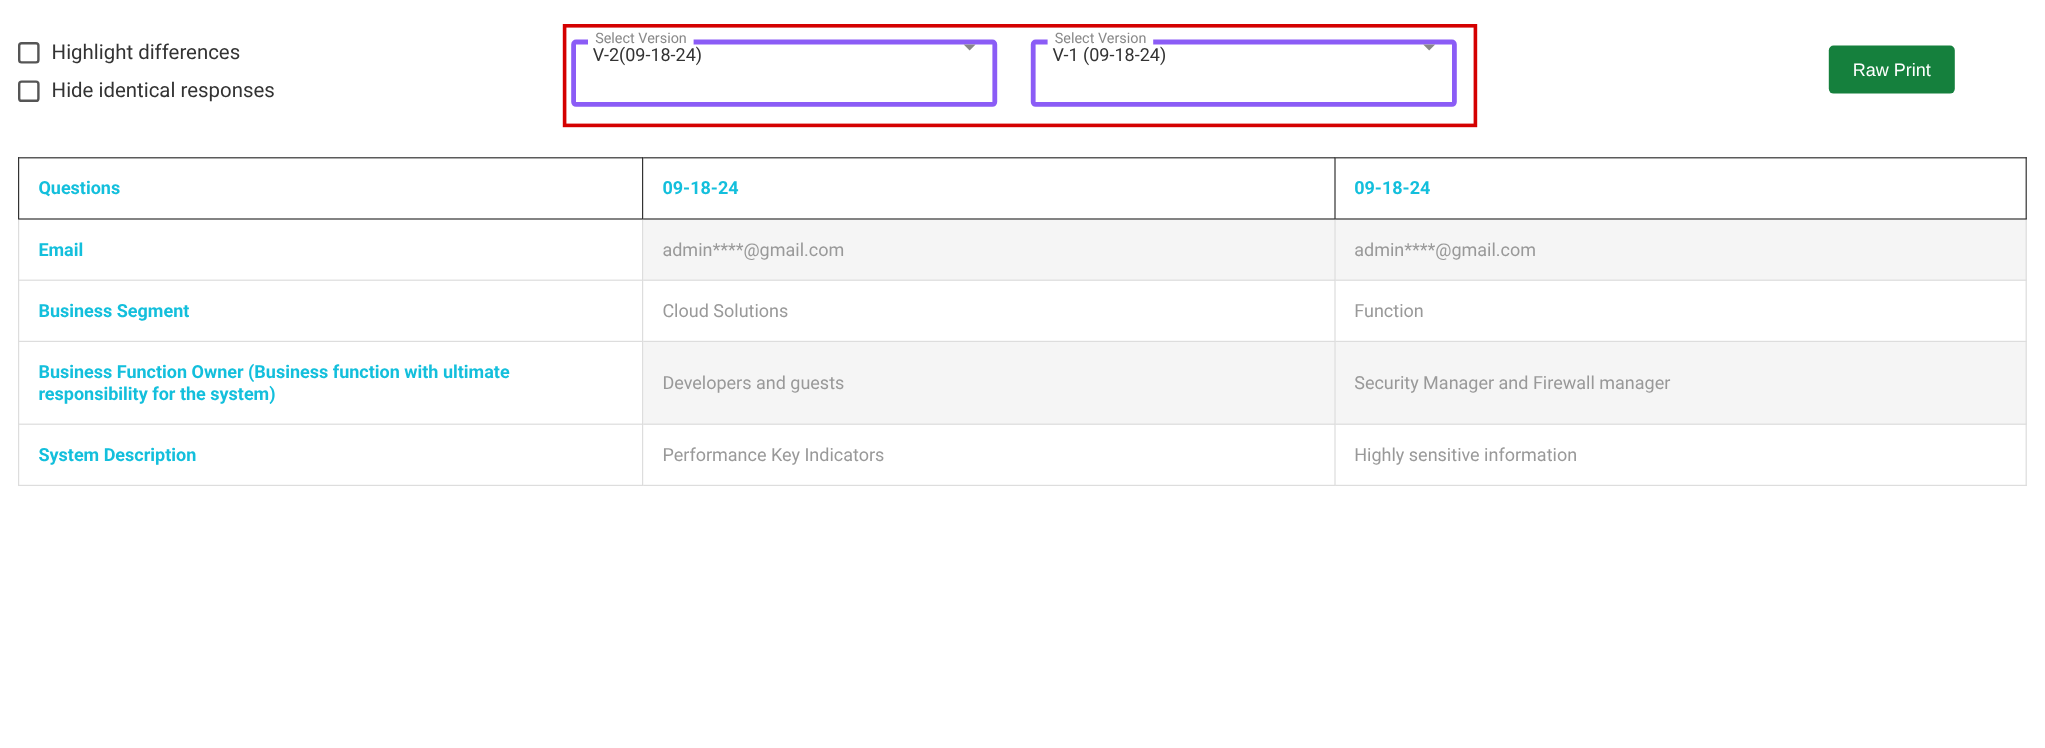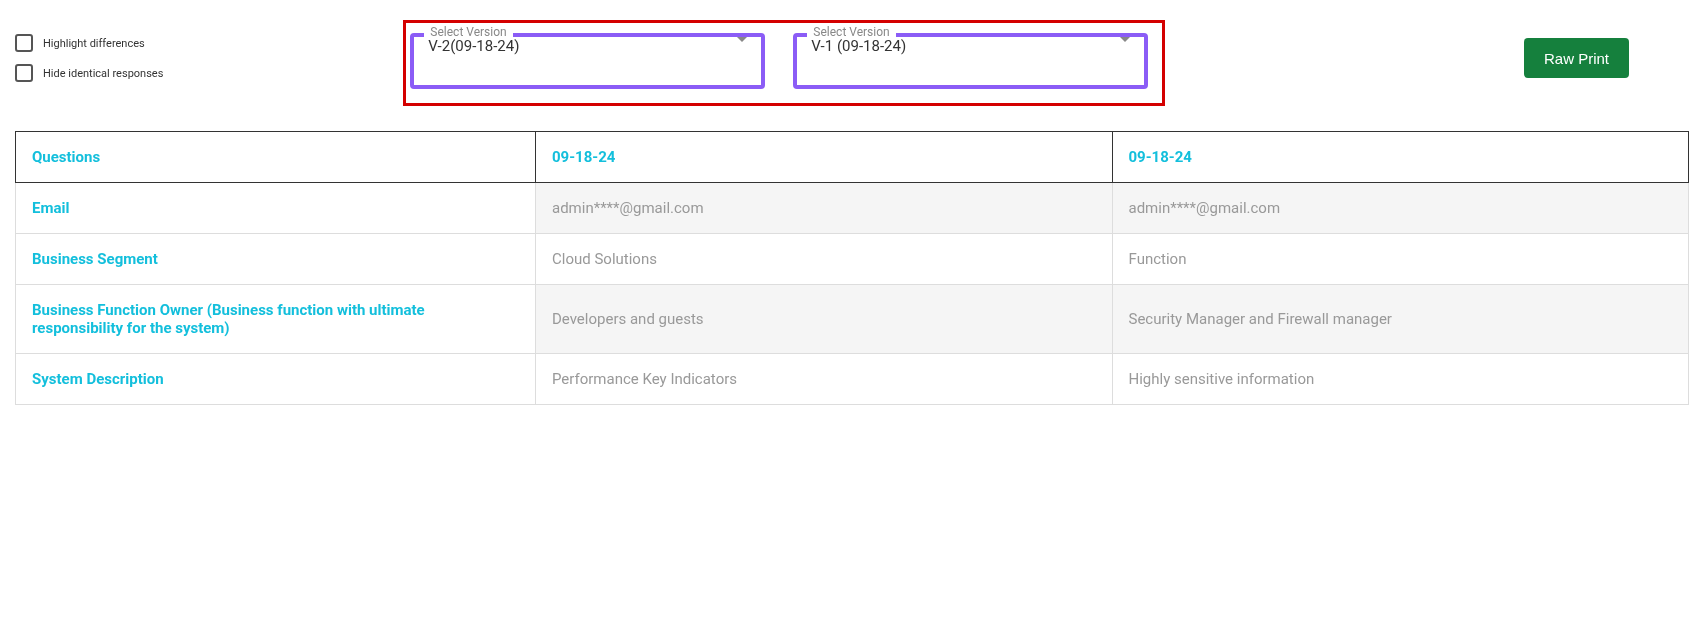--- a/index.html
+++ b/index.html
@@ -30,21 +30,21 @@
     }
     .checkbox-box {
       width: 18px;
       height: 18px;
       border: 2px solid #555;
       border-radius: 3px;
       display: inline-block;
       background: #fff;
     }
     .checkbox-label {
-      font-size: 11px;
+      font-size: 17px;
       color: #333;
     }
     .selectors-highlight {
       border: 3px solid #d40000;
       padding: 10px 14px 14px 4px;
       display: flex;
       gap: 28px;
       margin-left: 220px;
     }
     .select-field {

